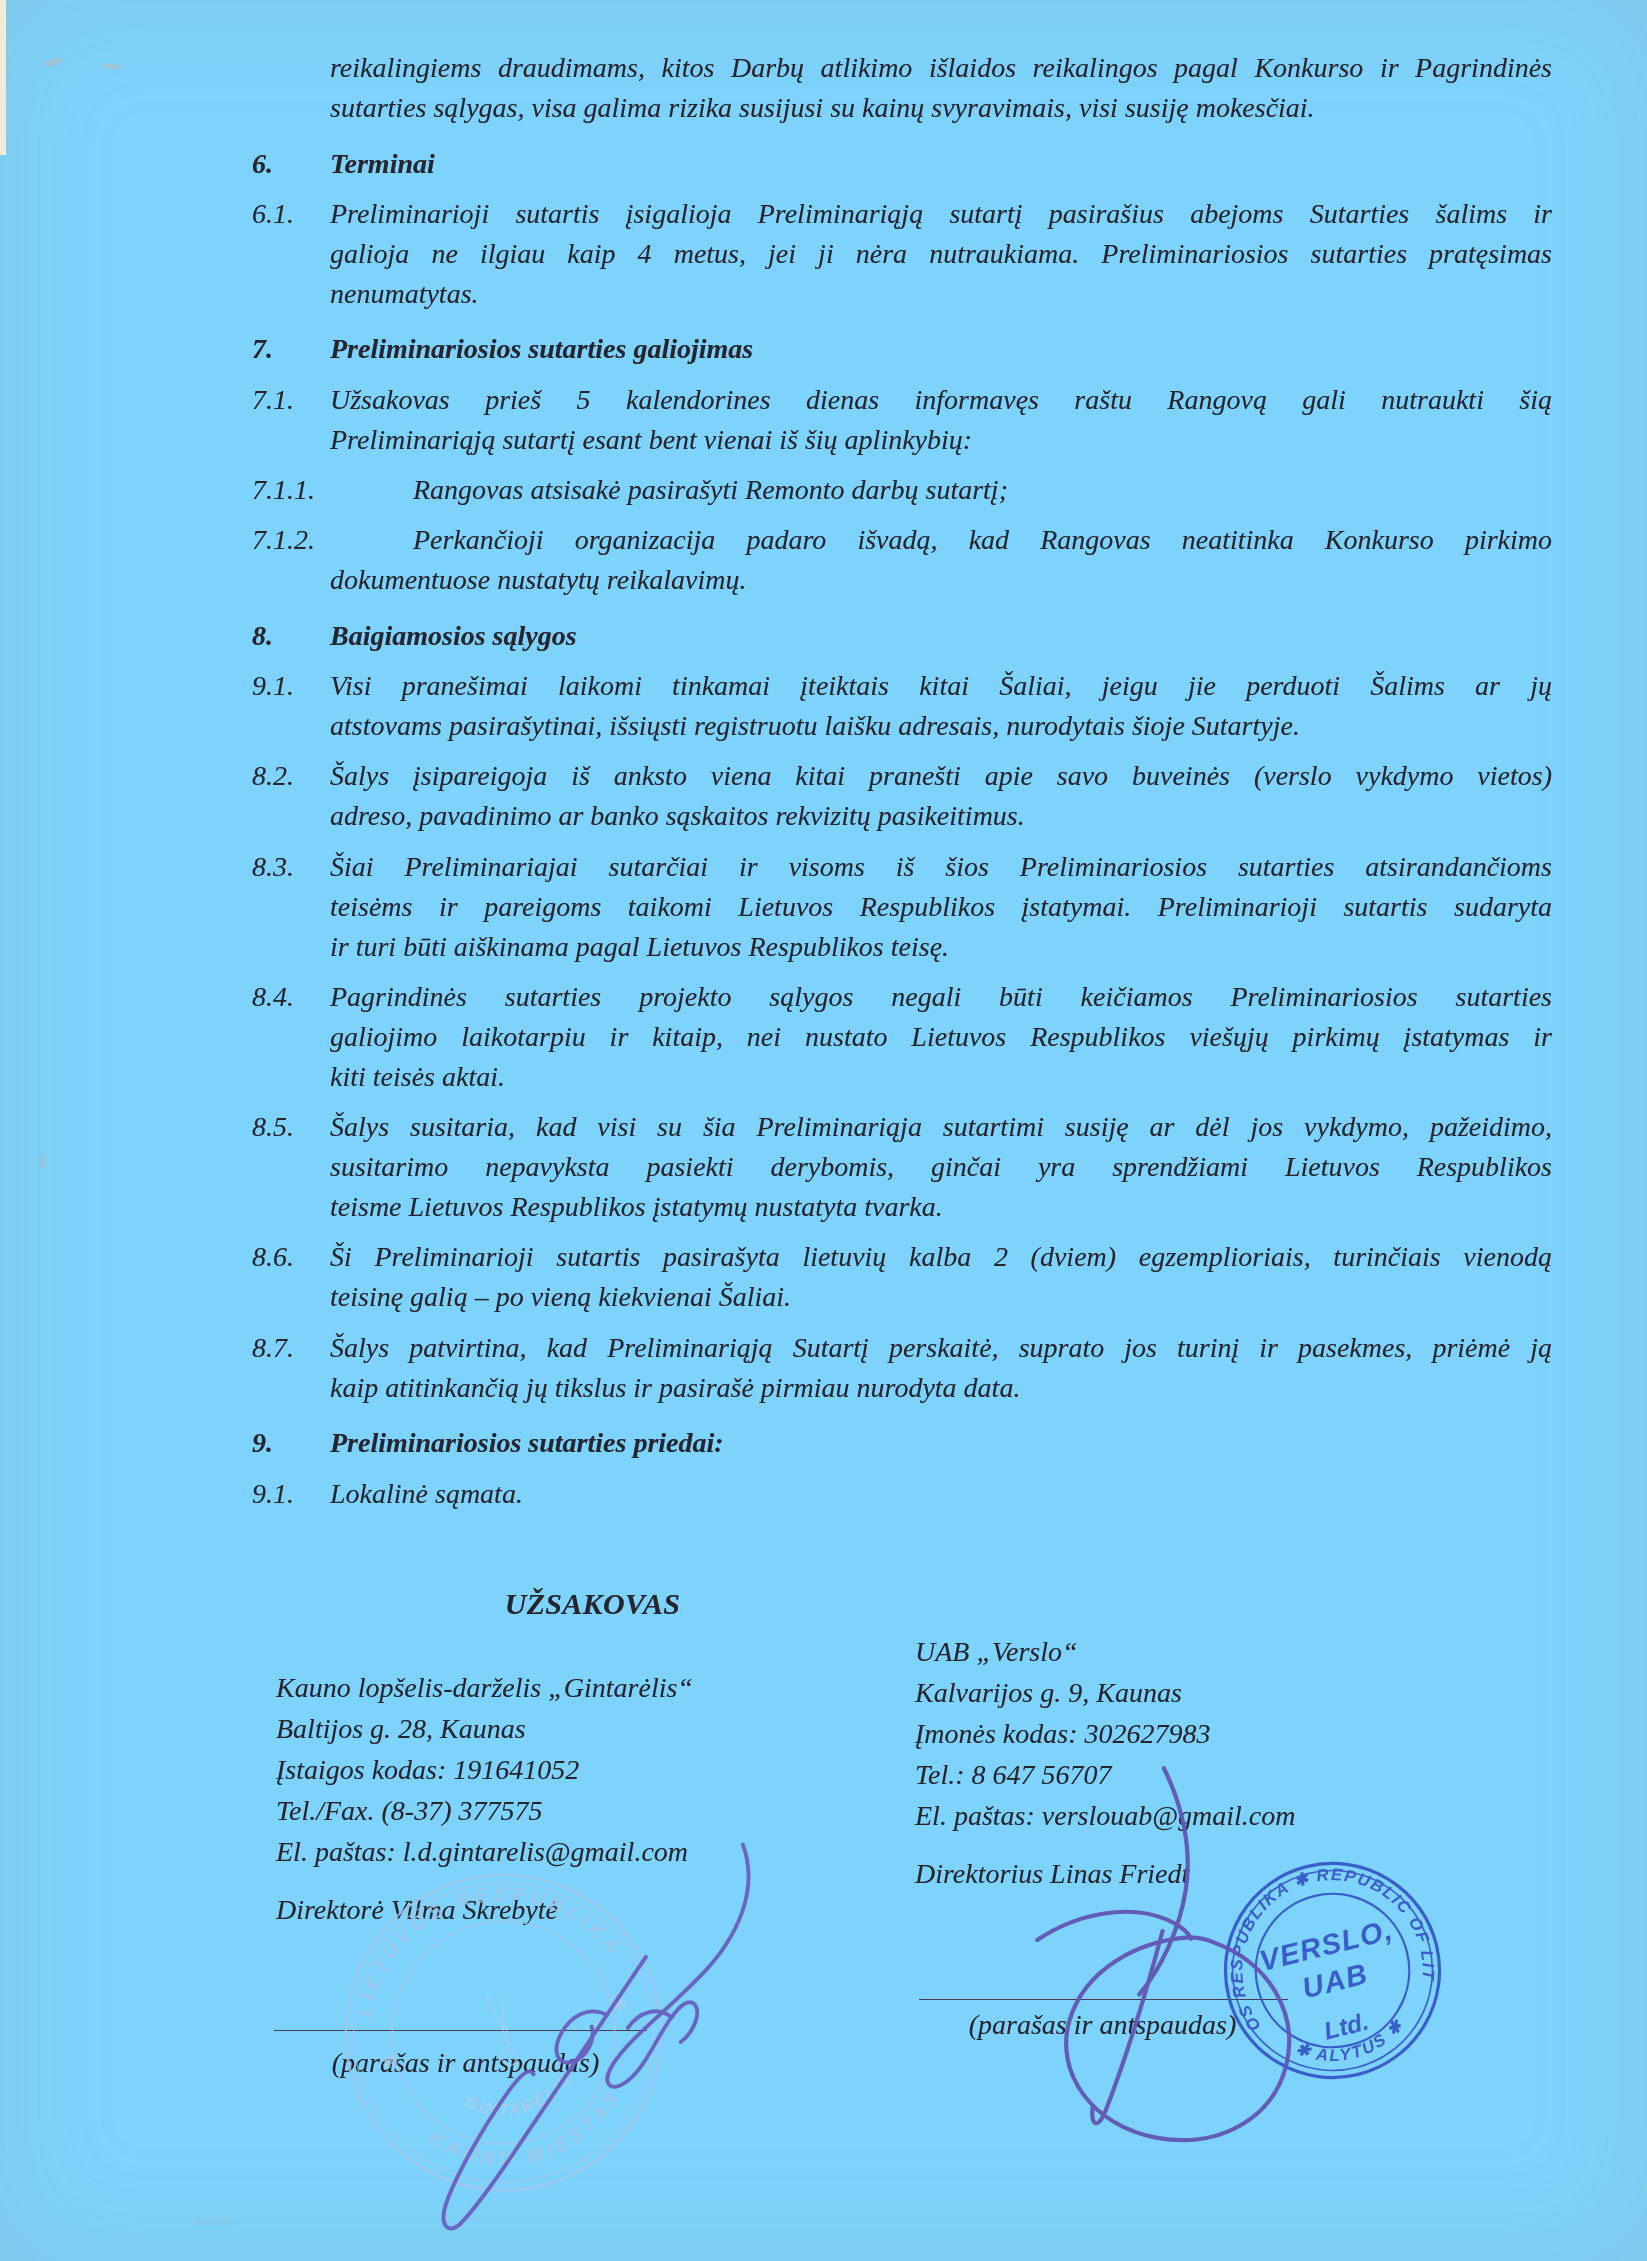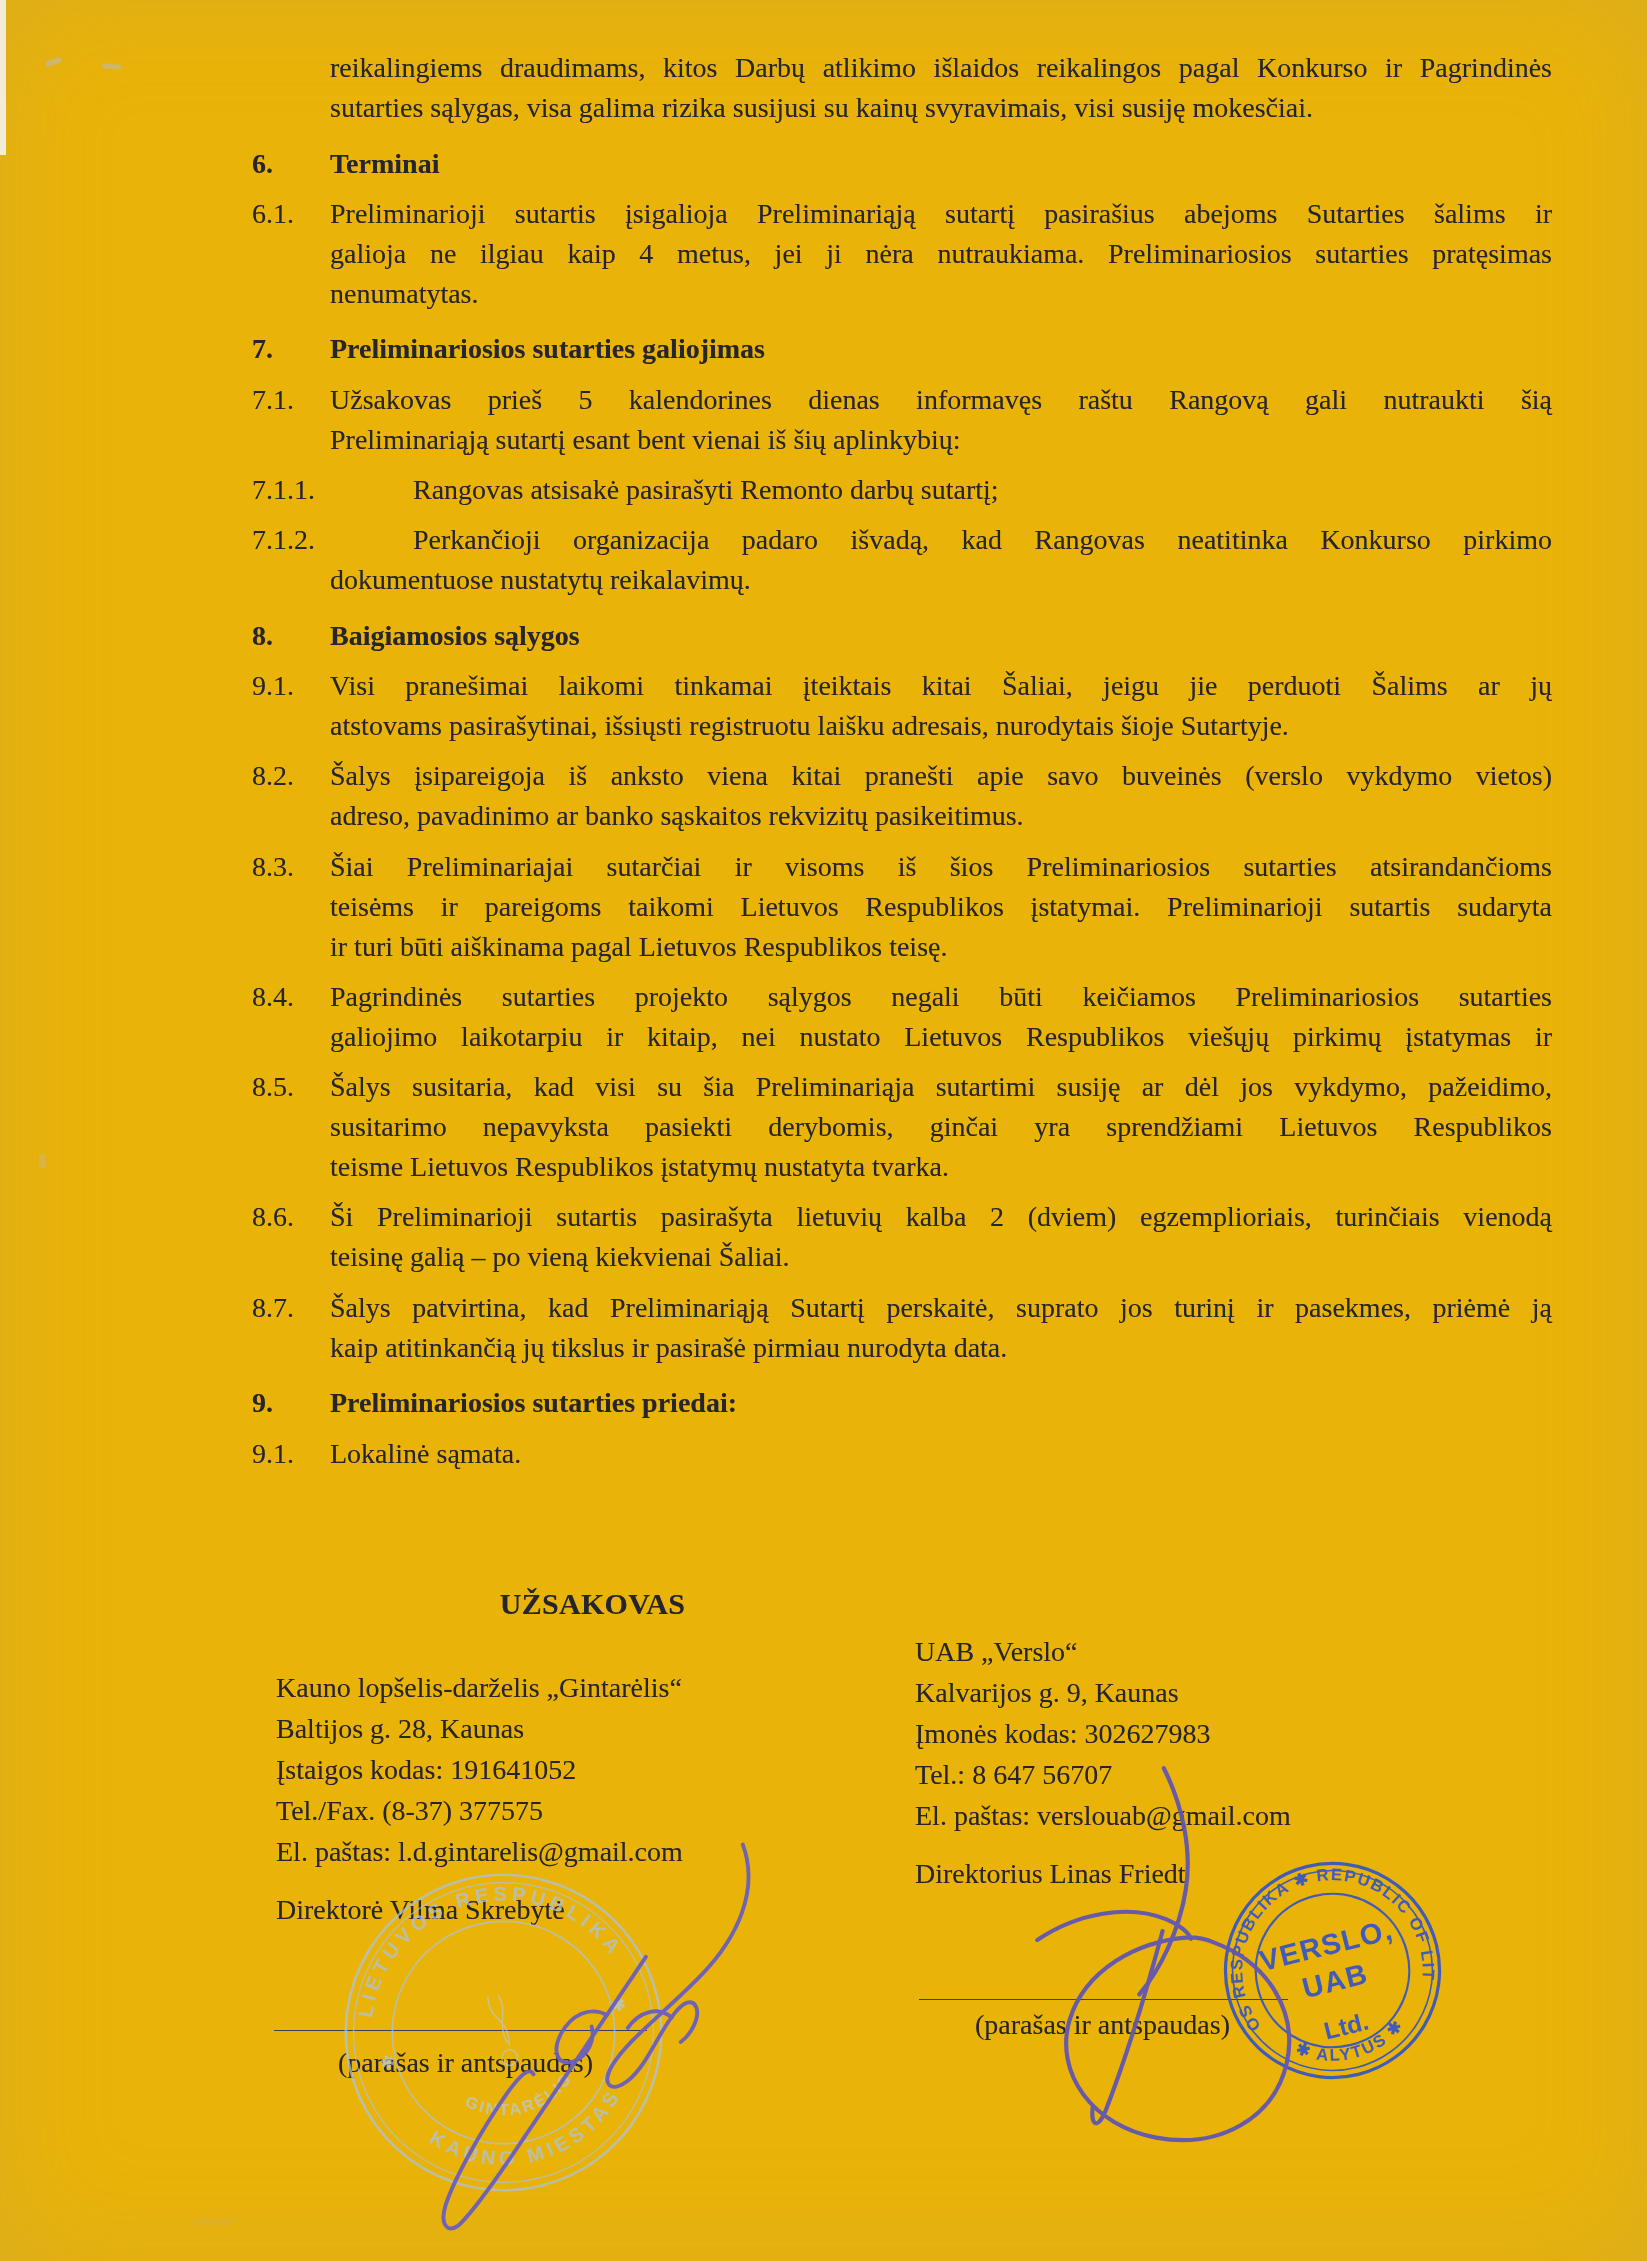--- a/index.html
+++ b/index.html
@@ -1,21 +1,22 @@
 <!DOCTYPE html>
 <html lang="lt" style="font-size:10.3px"><head>
 <meta charset="utf-8">
 <style>
   html,body{margin:0;padding:0;background:#e8e8e6;}
   .page{
     position:relative; width:1647px; height:2261px; overflow:hidden;
-    background:#eab308;
+    background:#7dd3fc;
     font-family:"Liberation Serif", serif;
     color:#26252e;
     box-shadow: inset 0 0 116px rgba(150,148,140,0.18);
+    font-style: italic;
   }
   .edge-strip{position:absolute;left:0;top:0;width:5.8px;height:155px;background:#f2ecd6;}
   .smudge{position:absolute;background:#b9b9bb;border-radius:2.6px;opacity:.55;}
   .smudge.s1{left:45px;top:59px;width:17px;height:5.8px;transform:rotate(-18deg);}
   .smudge.s2{left:102px;top:64px;width:19.4px;height:4.5px;transform:rotate(4deg);}
   .smudge.s3{left:39px;top:1154px;width:6.5px;height:14px;opacity:.35;}
   .smudge.s4{left:194px;top:2218px;width:39px;height:6.5px;opacity:.12;}
 
   
   .doc{
@@ -114,20 +115,21 @@
       <div class="para item">
         <span class="num">8.3.</span>
         <div class="ln">Šiai Preliminariajai sutarčiai ir visoms iš šios Preliminariosios sutarties atsirandančioms</div>
         <div class="ln">teisėms ir pareigoms taikomi Lietuvos Respublikos įstatymai. Preliminarioji sutartis sudaryta</div>
         <div class="ln last">ir turi būti aiškinama pagal Lietuvos Respublikos teisę.</div>
       </div>
       <div class="para item">
         <span class="num">8.4.</span>
         <div class="ln">Pagrindinės sutarties projekto sąlygos negali būti keičiamos Preliminariosios sutarties</div>
         <div class="ln">galiojimo laikotarpiu ir kitaip, nei nustato Lietuvos Respublikos viešųjų pirkimų įstatymas ir</div>
+        <div class="ln last">kiti teisės aktai.</div>
       </div>
       <div class="para item">
         <span class="num">8.5.</span>
         <div class="ln">Šalys susitaria, kad visi su šia Preliminariąja sutartimi susiję ar dėl jos vykdymo, pažeidimo,</div>
         <div class="ln">susitarimo nepavyksta pasiekti derybomis, ginčai yra sprendžiami Lietuvos Respublikos</div>
         <div class="ln last">teisme Lietuvos Respublikos įstatymų nustatyta tvarka.</div>
       </div>
       <div class="para item">
         <span class="num">8.6.</span>
         <div class="ln">Ši Preliminarioji sutartis pasirašyta lietuvių kalba 2 (dviem) egzemplioriais, turinčiais vienodą</div>

